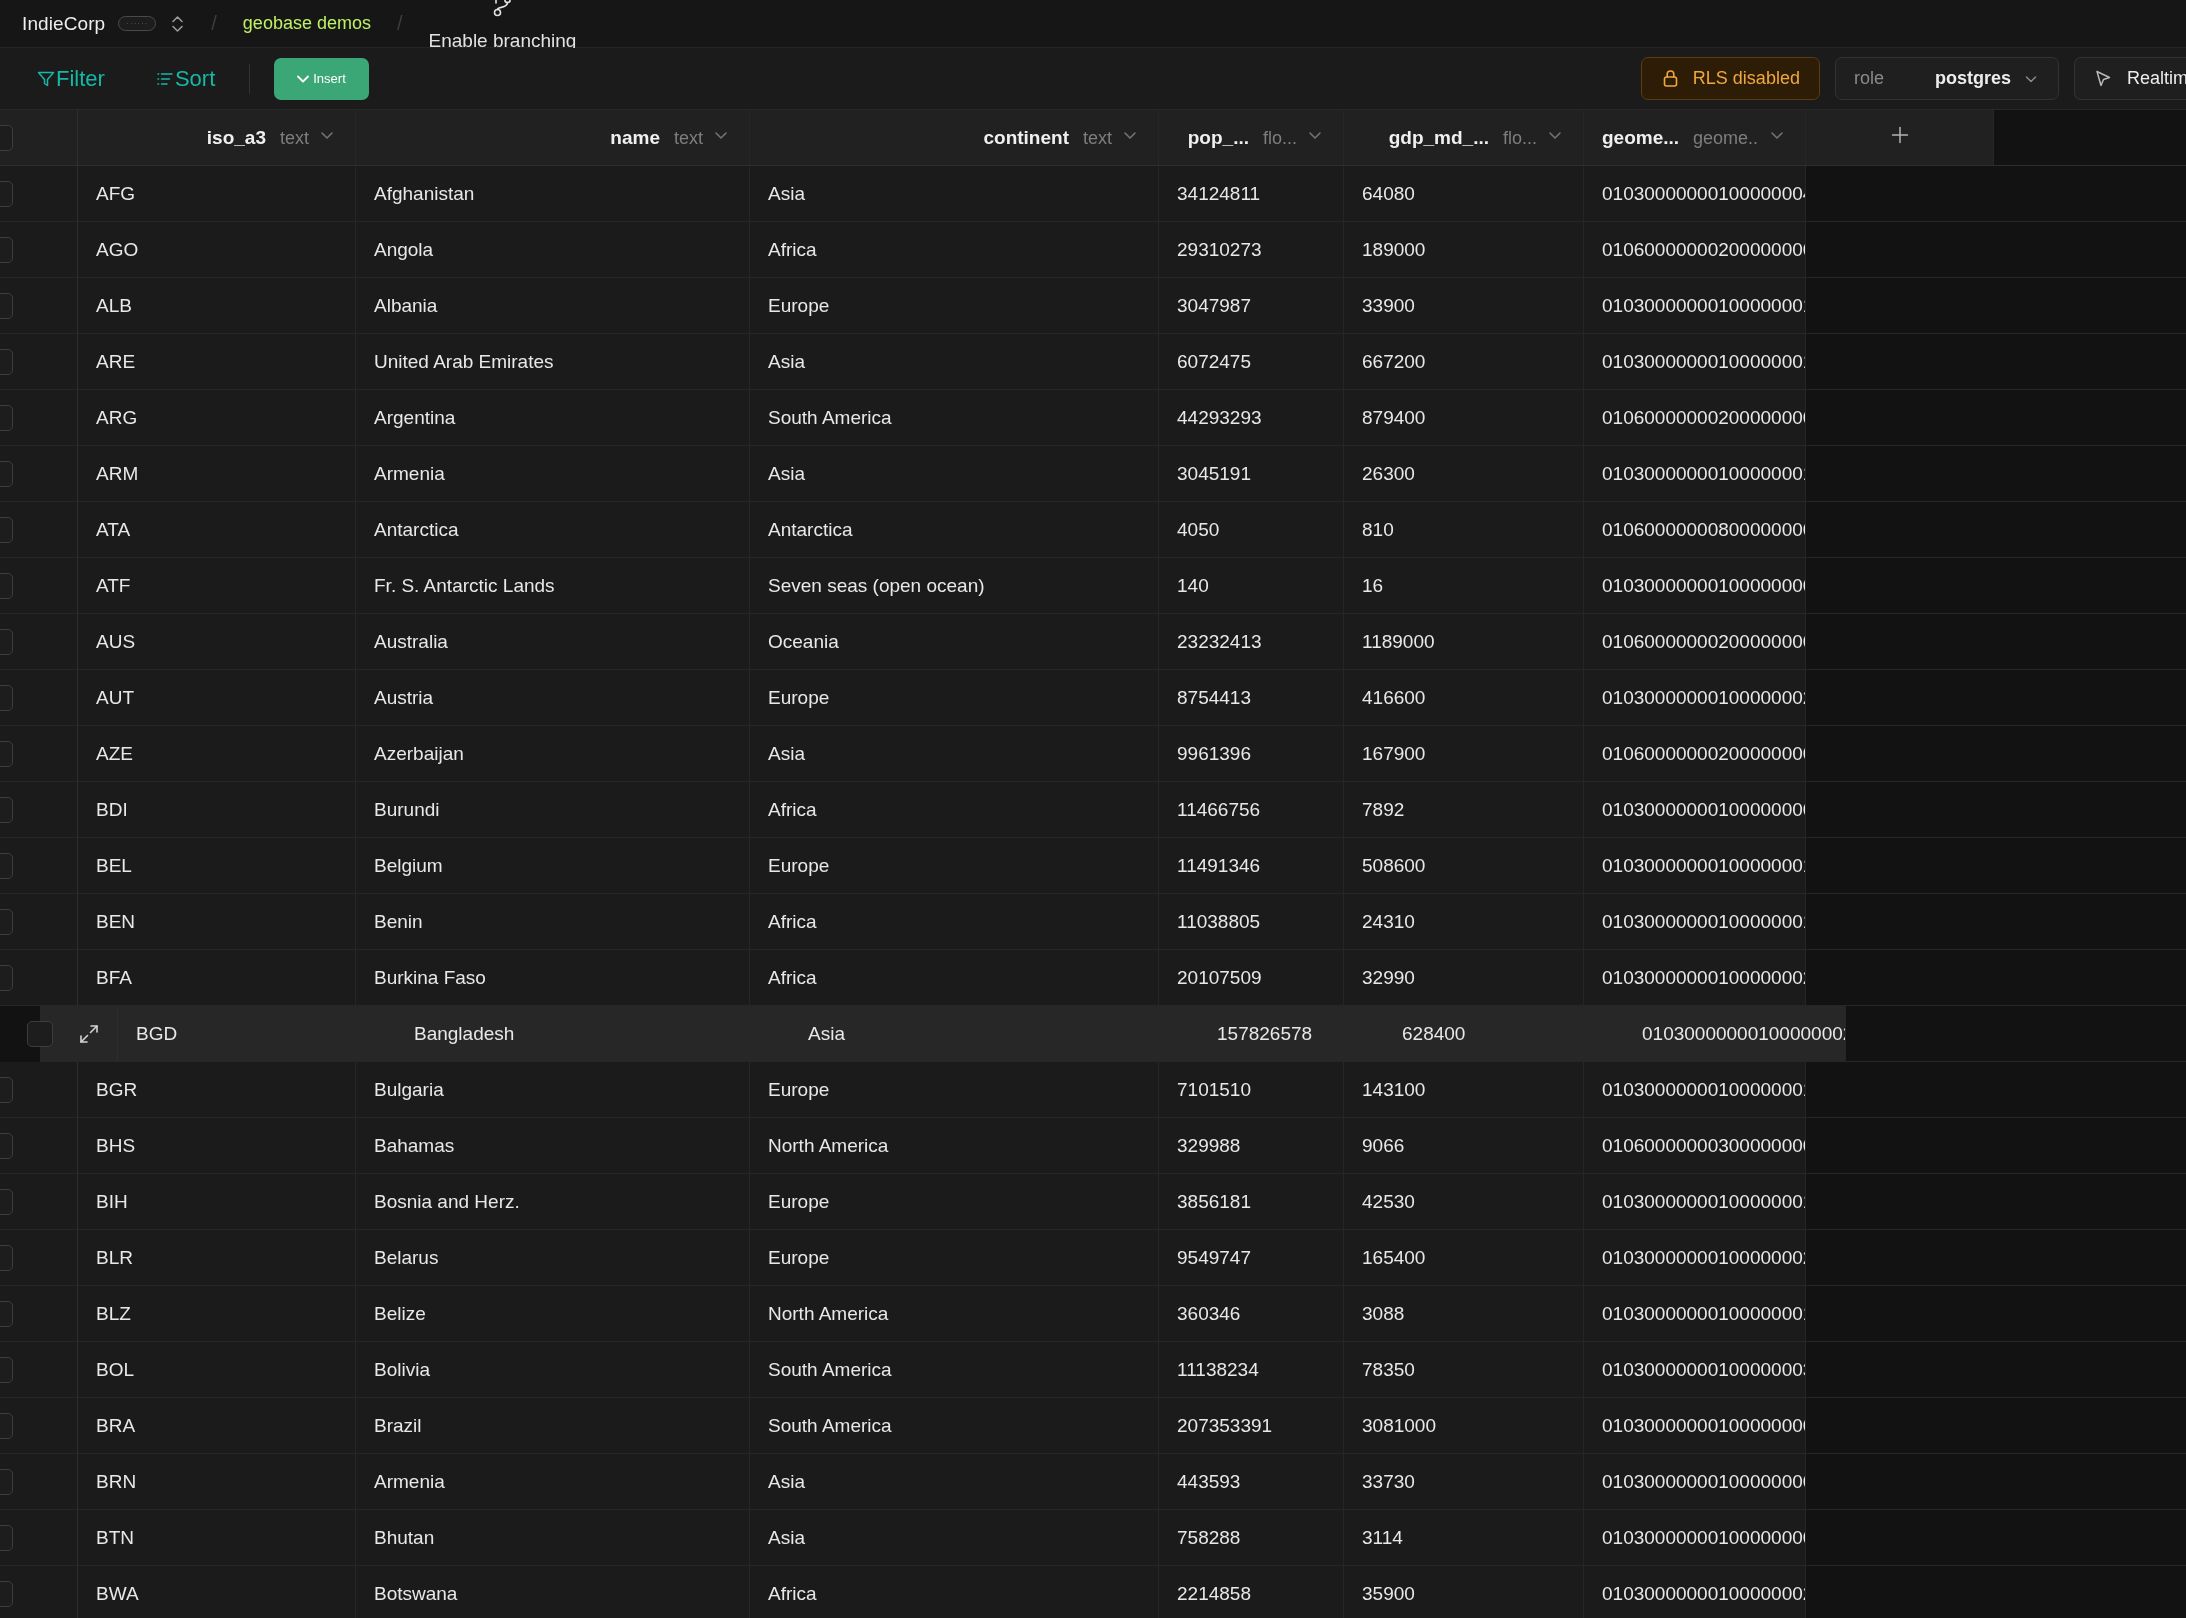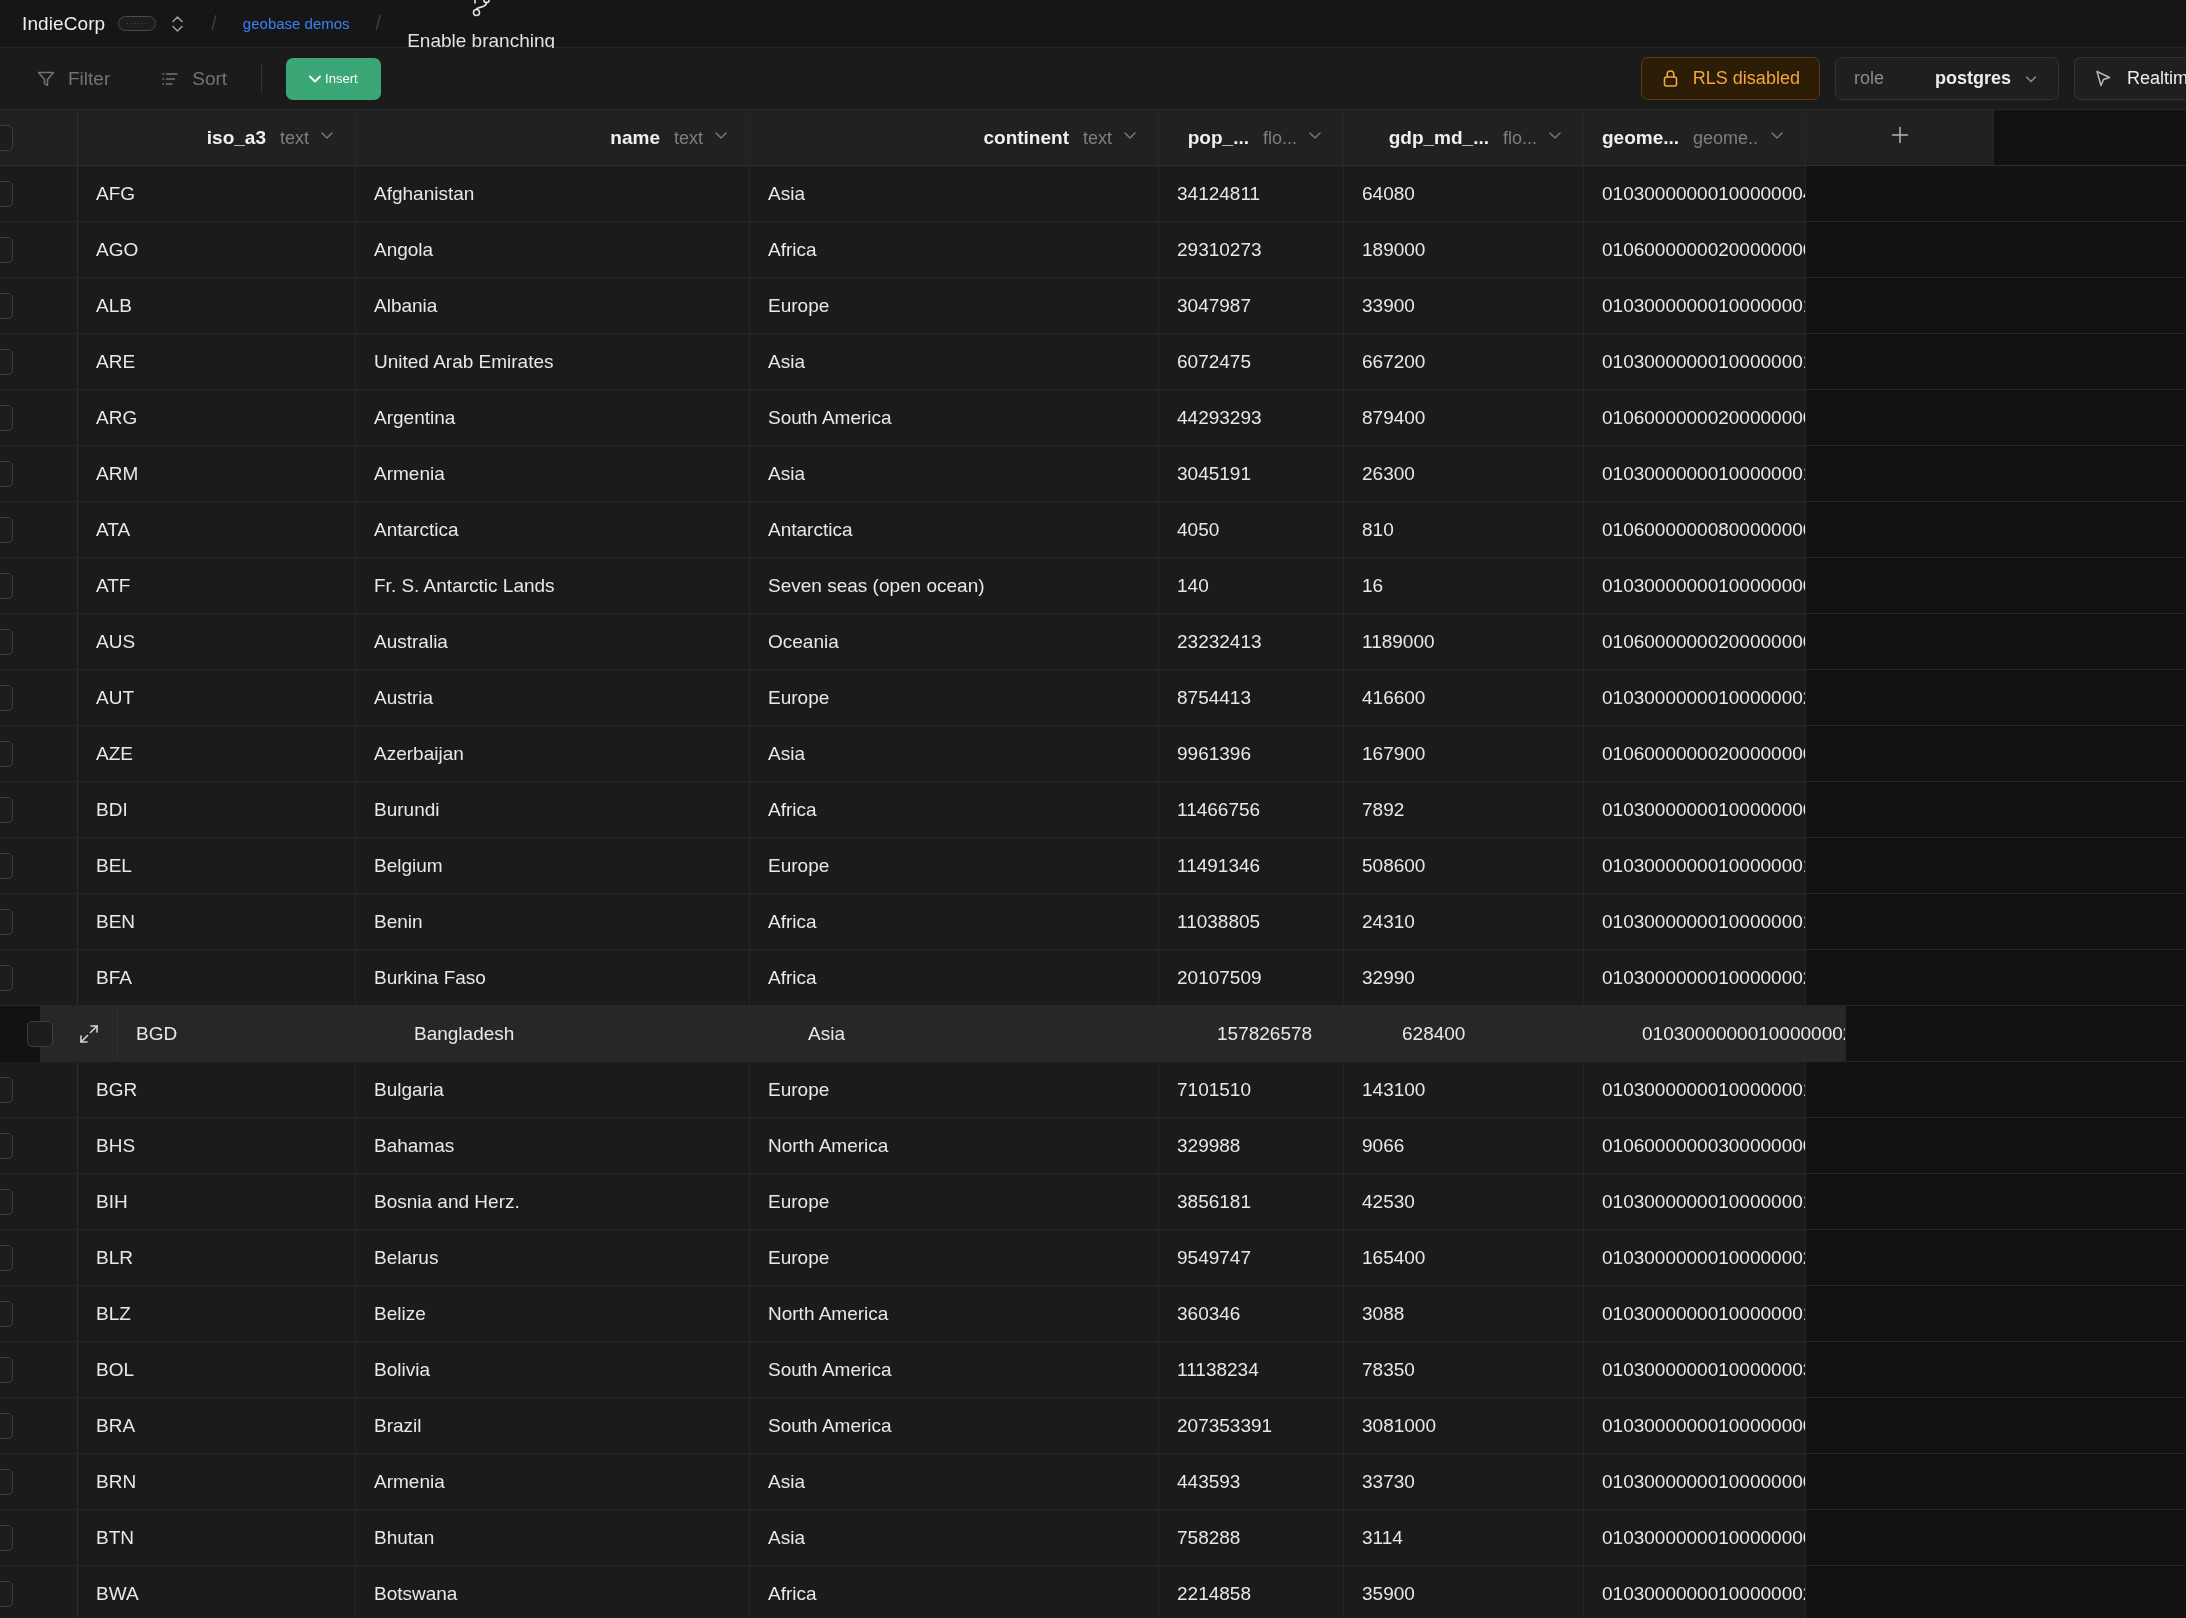--- a/index.html
+++ b/index.html
@@ -43,41 +43,41 @@
     display: flex; flex-direction: column; align-items: center; gap: 2px;
     color: #9a9a9a;
   }
   .bc-sep {
     color: #3d3d3d;
     font-size: 20px;
     margin: 0 26px;
     user-select: none;
   }
   .bc-item {
-    font-size: 15px;
-    color: #3b82f6;
+    font-size: 18px;
+    color: #bef264;
   }
   .branch-link {
     display: flex; align-items: center; gap: 11px;
     font-size: 19px; color: #e2e2e2; flex-direction: column;
   }
 
   
   .toolbar {
     height: 62px;
     background: #1b1b1b;
     border-bottom: 1px solid #282828;
     display: flex;
     align-items: center;
     padding: 0 26px;
     position: relative;
   }
   .tb-btn {
-    display: flex; align-items: center; gap: 12px;
-    font-size: 19px; color: #737373;
+    display: flex; align-items: center; 
+    font-size: 22px; color: #14b8a6;
     padding: 6px 10px;
     border-radius: 5px;
     background: transparent;
     border: none;
     cursor: pointer;
     font-family: inherit;
   }
   .tb-gap { width: 30px; }
   .tb-divider {
     width: 1px; height: 30px; background: #323232;

